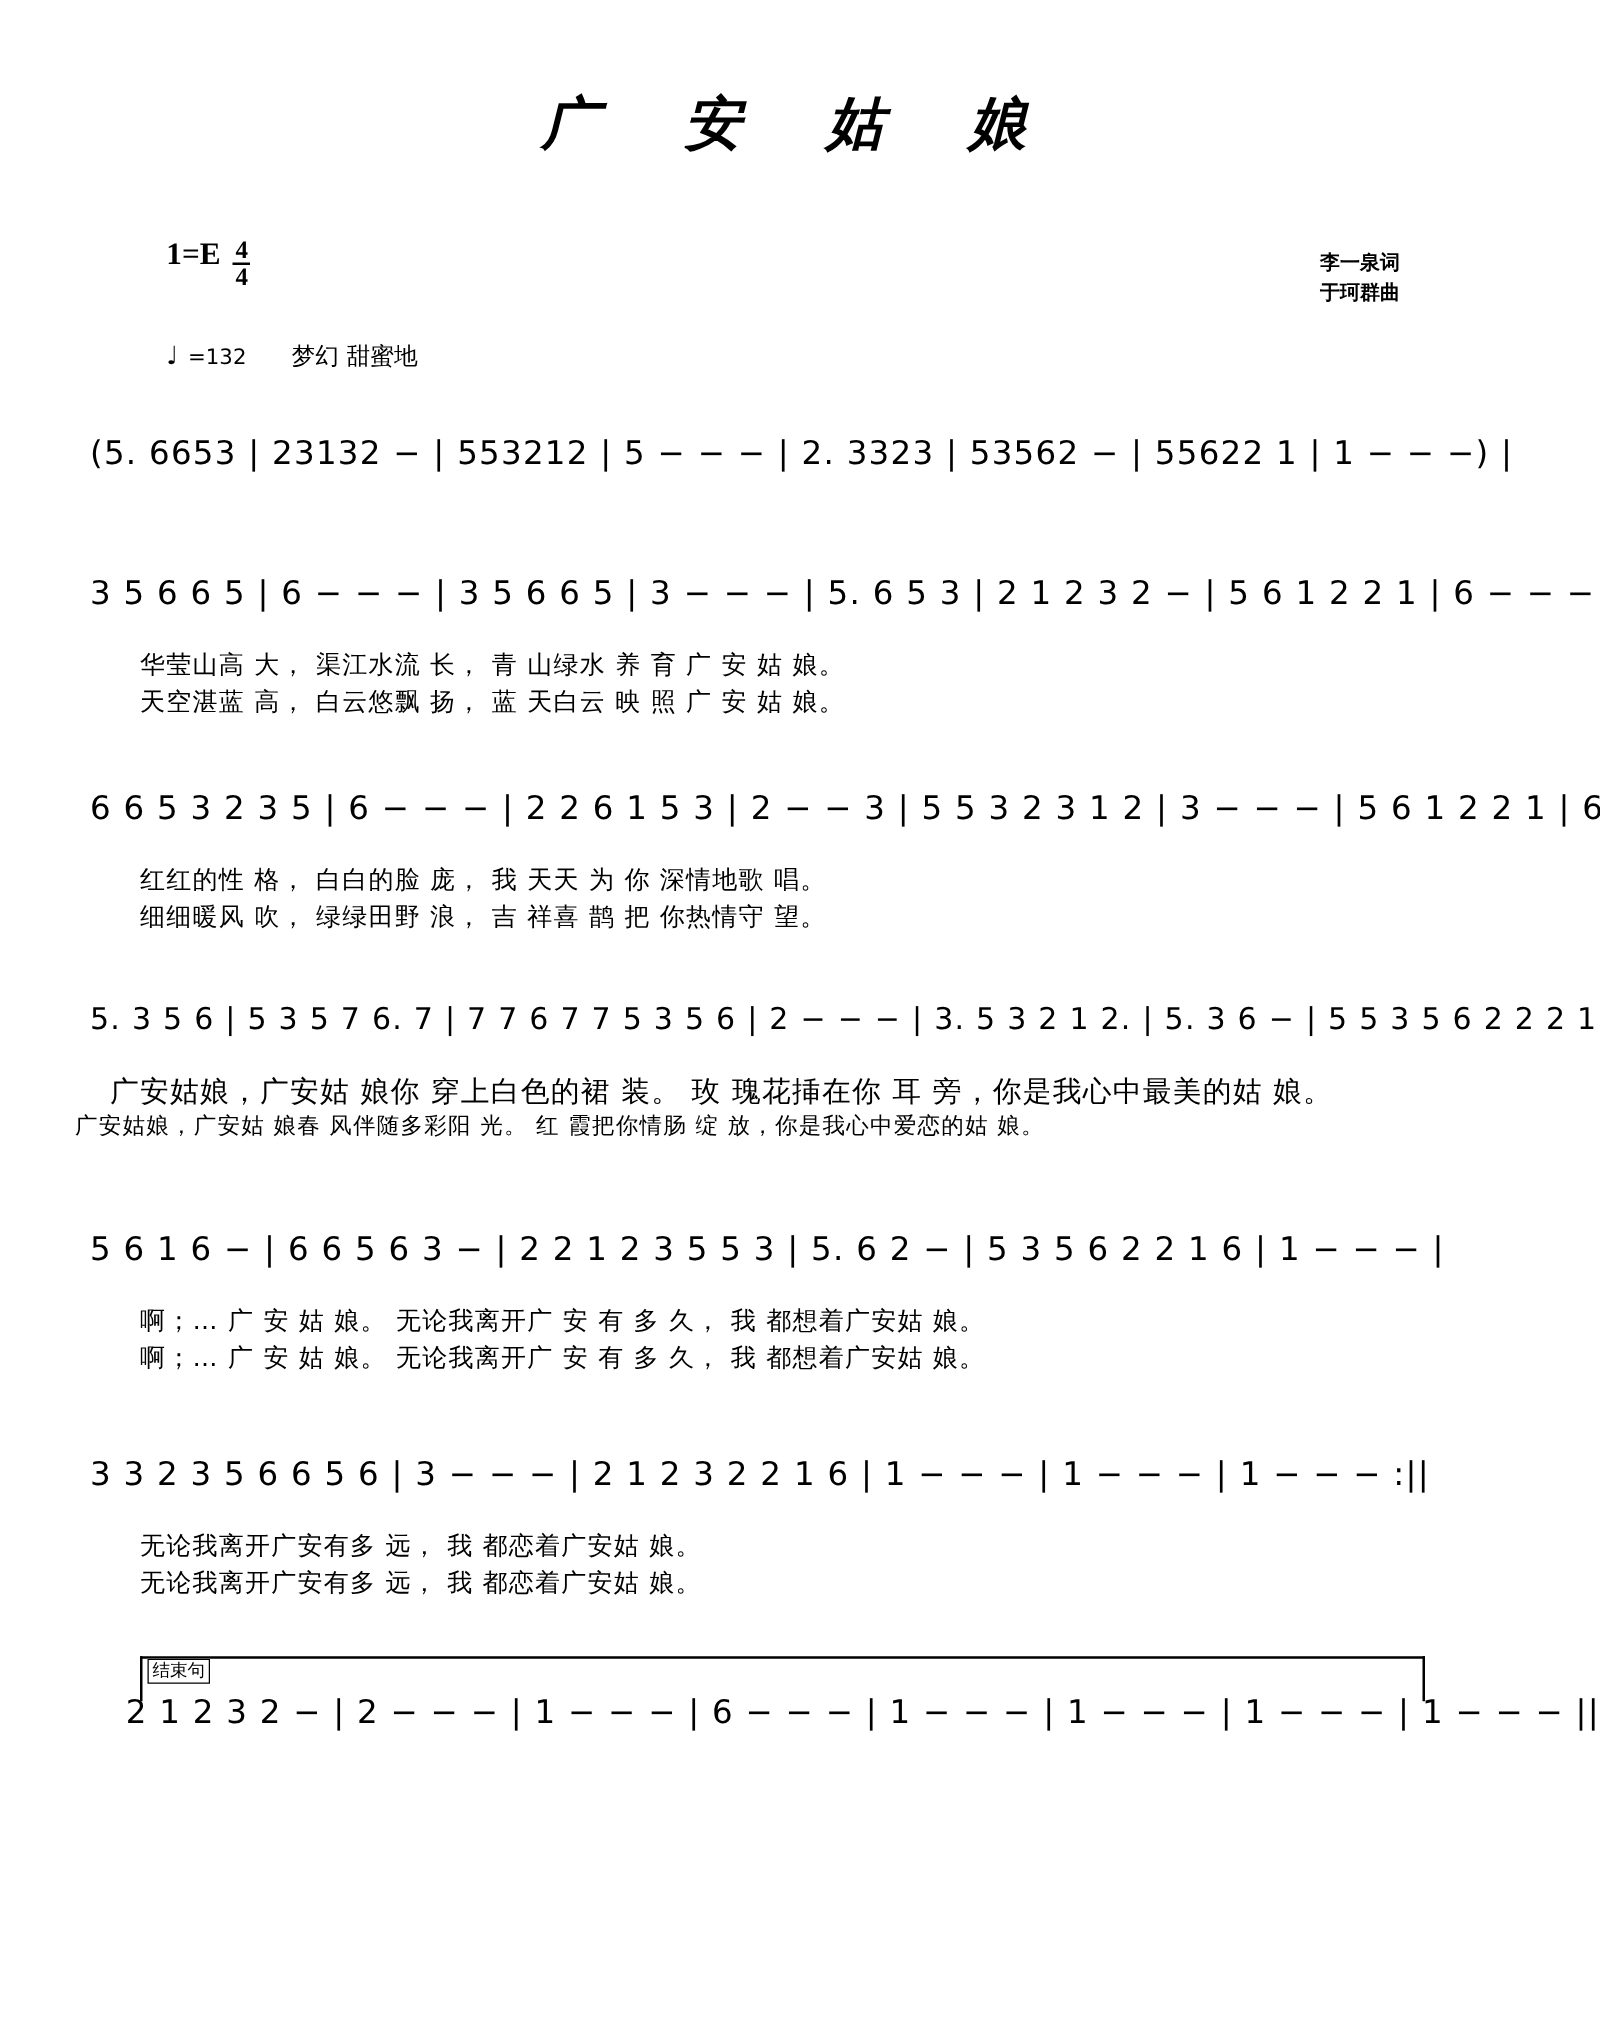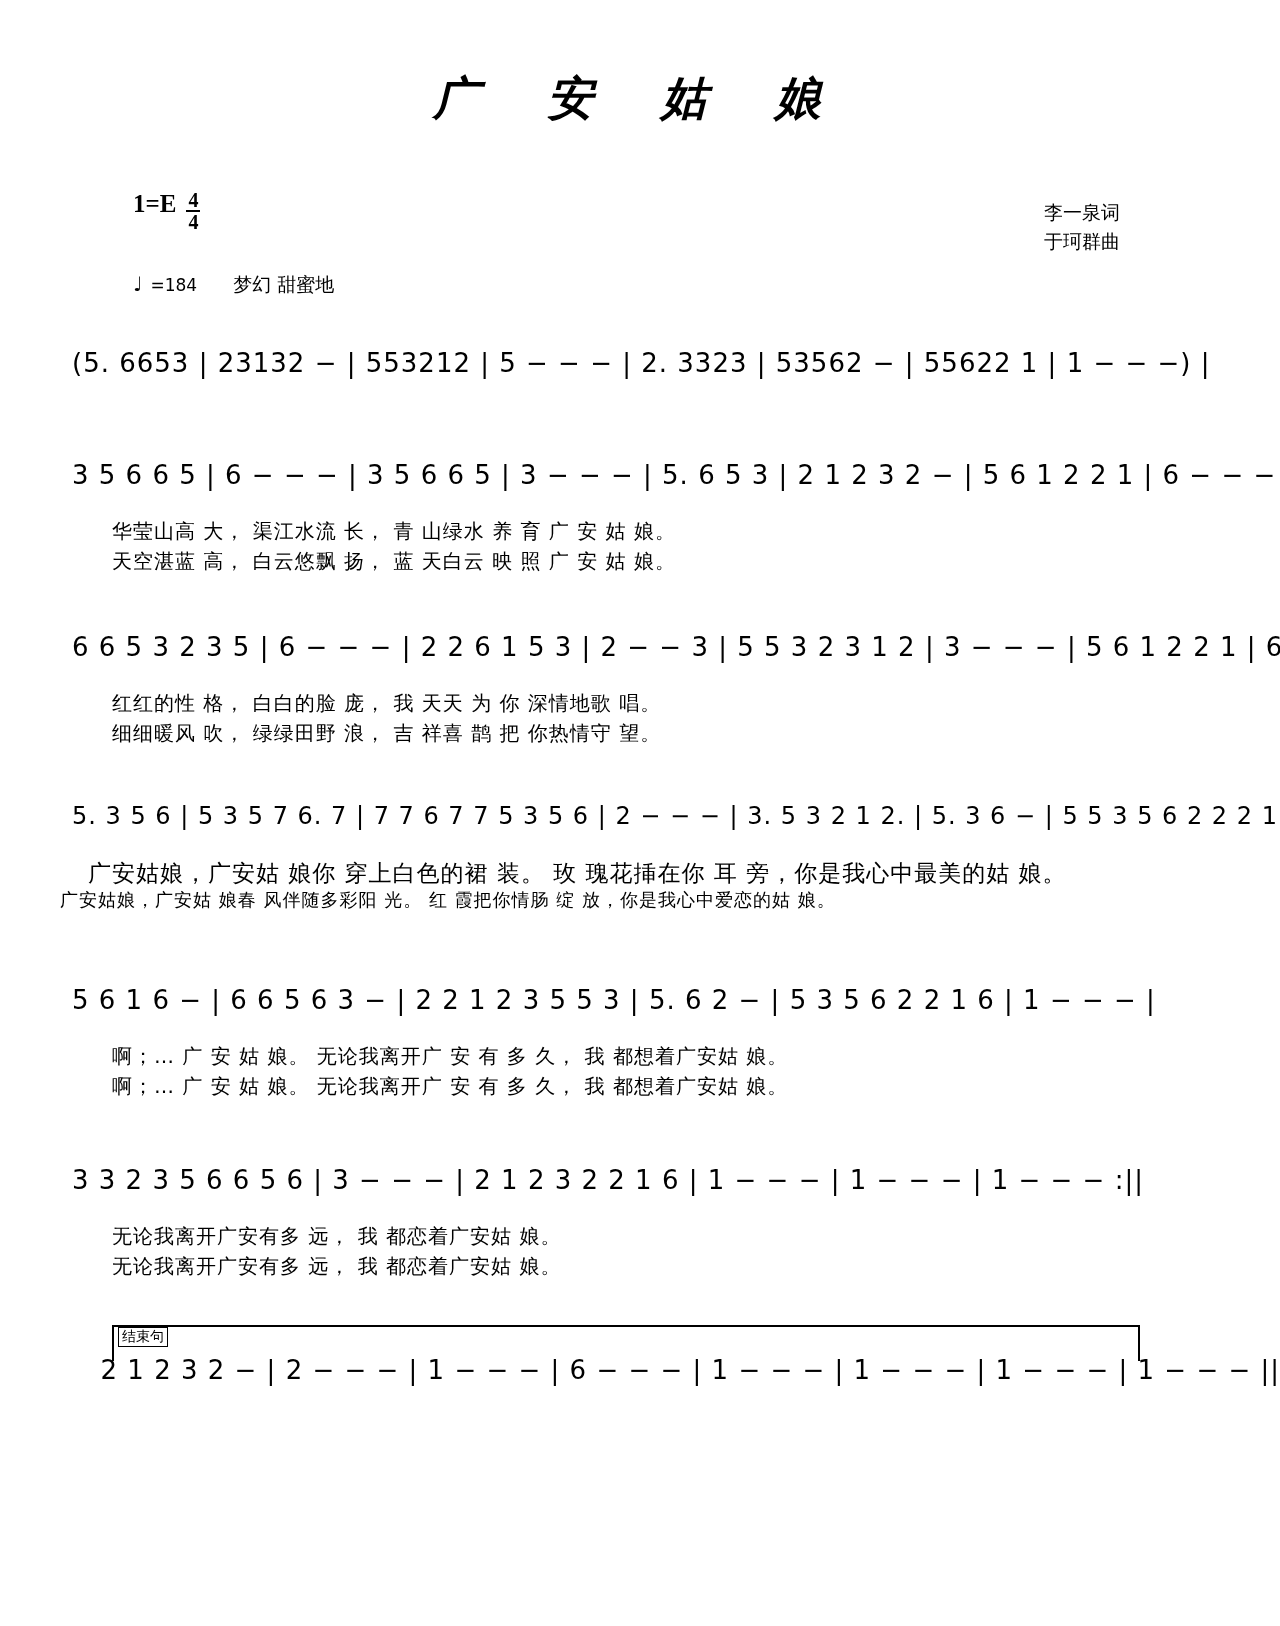--- a/index.html
+++ b/index.html
@@ -26,21 +26,21 @@
     font-size:25px;font-weight:bold;font-family:"Liberation Serif",serif;
     display:flex;align-items:flex-start;gap:10px;
   }
   .frac{display:inline-block;text-align:center;line-height:1.0;font-size:20px;
         position:relative;top:0px;}
   .frac .num{display:block;border-bottom:2px solid #000;padding:0 2px;}
   .frac .den{display:block;padding:0 2px;}
 
   .credits{
     position:absolute;right:160px;top:198px;text-align:left;
-    font-size:19px;line-height:1.5;font-family:"DejaVu Sans",sans-serif;
+    font-size:16px;line-height:1.5;font-family:"DejaVu Sans",sans-serif;font-weight:bold;
   }
 
   .tempo{
     position:absolute;left:133px;top:272px;
     font-size:17px;font-family:"DejaVu Sans",sans-serif;
     display:flex;align-items:baseline;gap:8px;
   }
   .tempo .note{font-size:20px;font-family:"DejaVu Sans",sans-serif;}
   .tempo .mood{margin-left:28px;font-size:19px;}
 
@@ -89,21 +89,21 @@
     </span>
   </div>
 
   <div class="credits">
     <div>李一泉词</div>
     <div>于珂群曲</div>
   </div>
 
   <div class="tempo">
     <span class="note">♩</span>
-    <span>=184</span>
+    <span>=132</span>
     <span class="mood">梦幻 甜蜜地</span>
   </div>
 
   <div class="system" style="top:348px;">
     <div class="staffline">
       <span class="notes">(5. 6653 | 23132 − | 553212 | 5 − − − | 2. 3323 | 53562 − | 55622 1 | 1 − − −) |</span>
     </div>
   </div>
 
   <div class="system" style="top:460px;">

